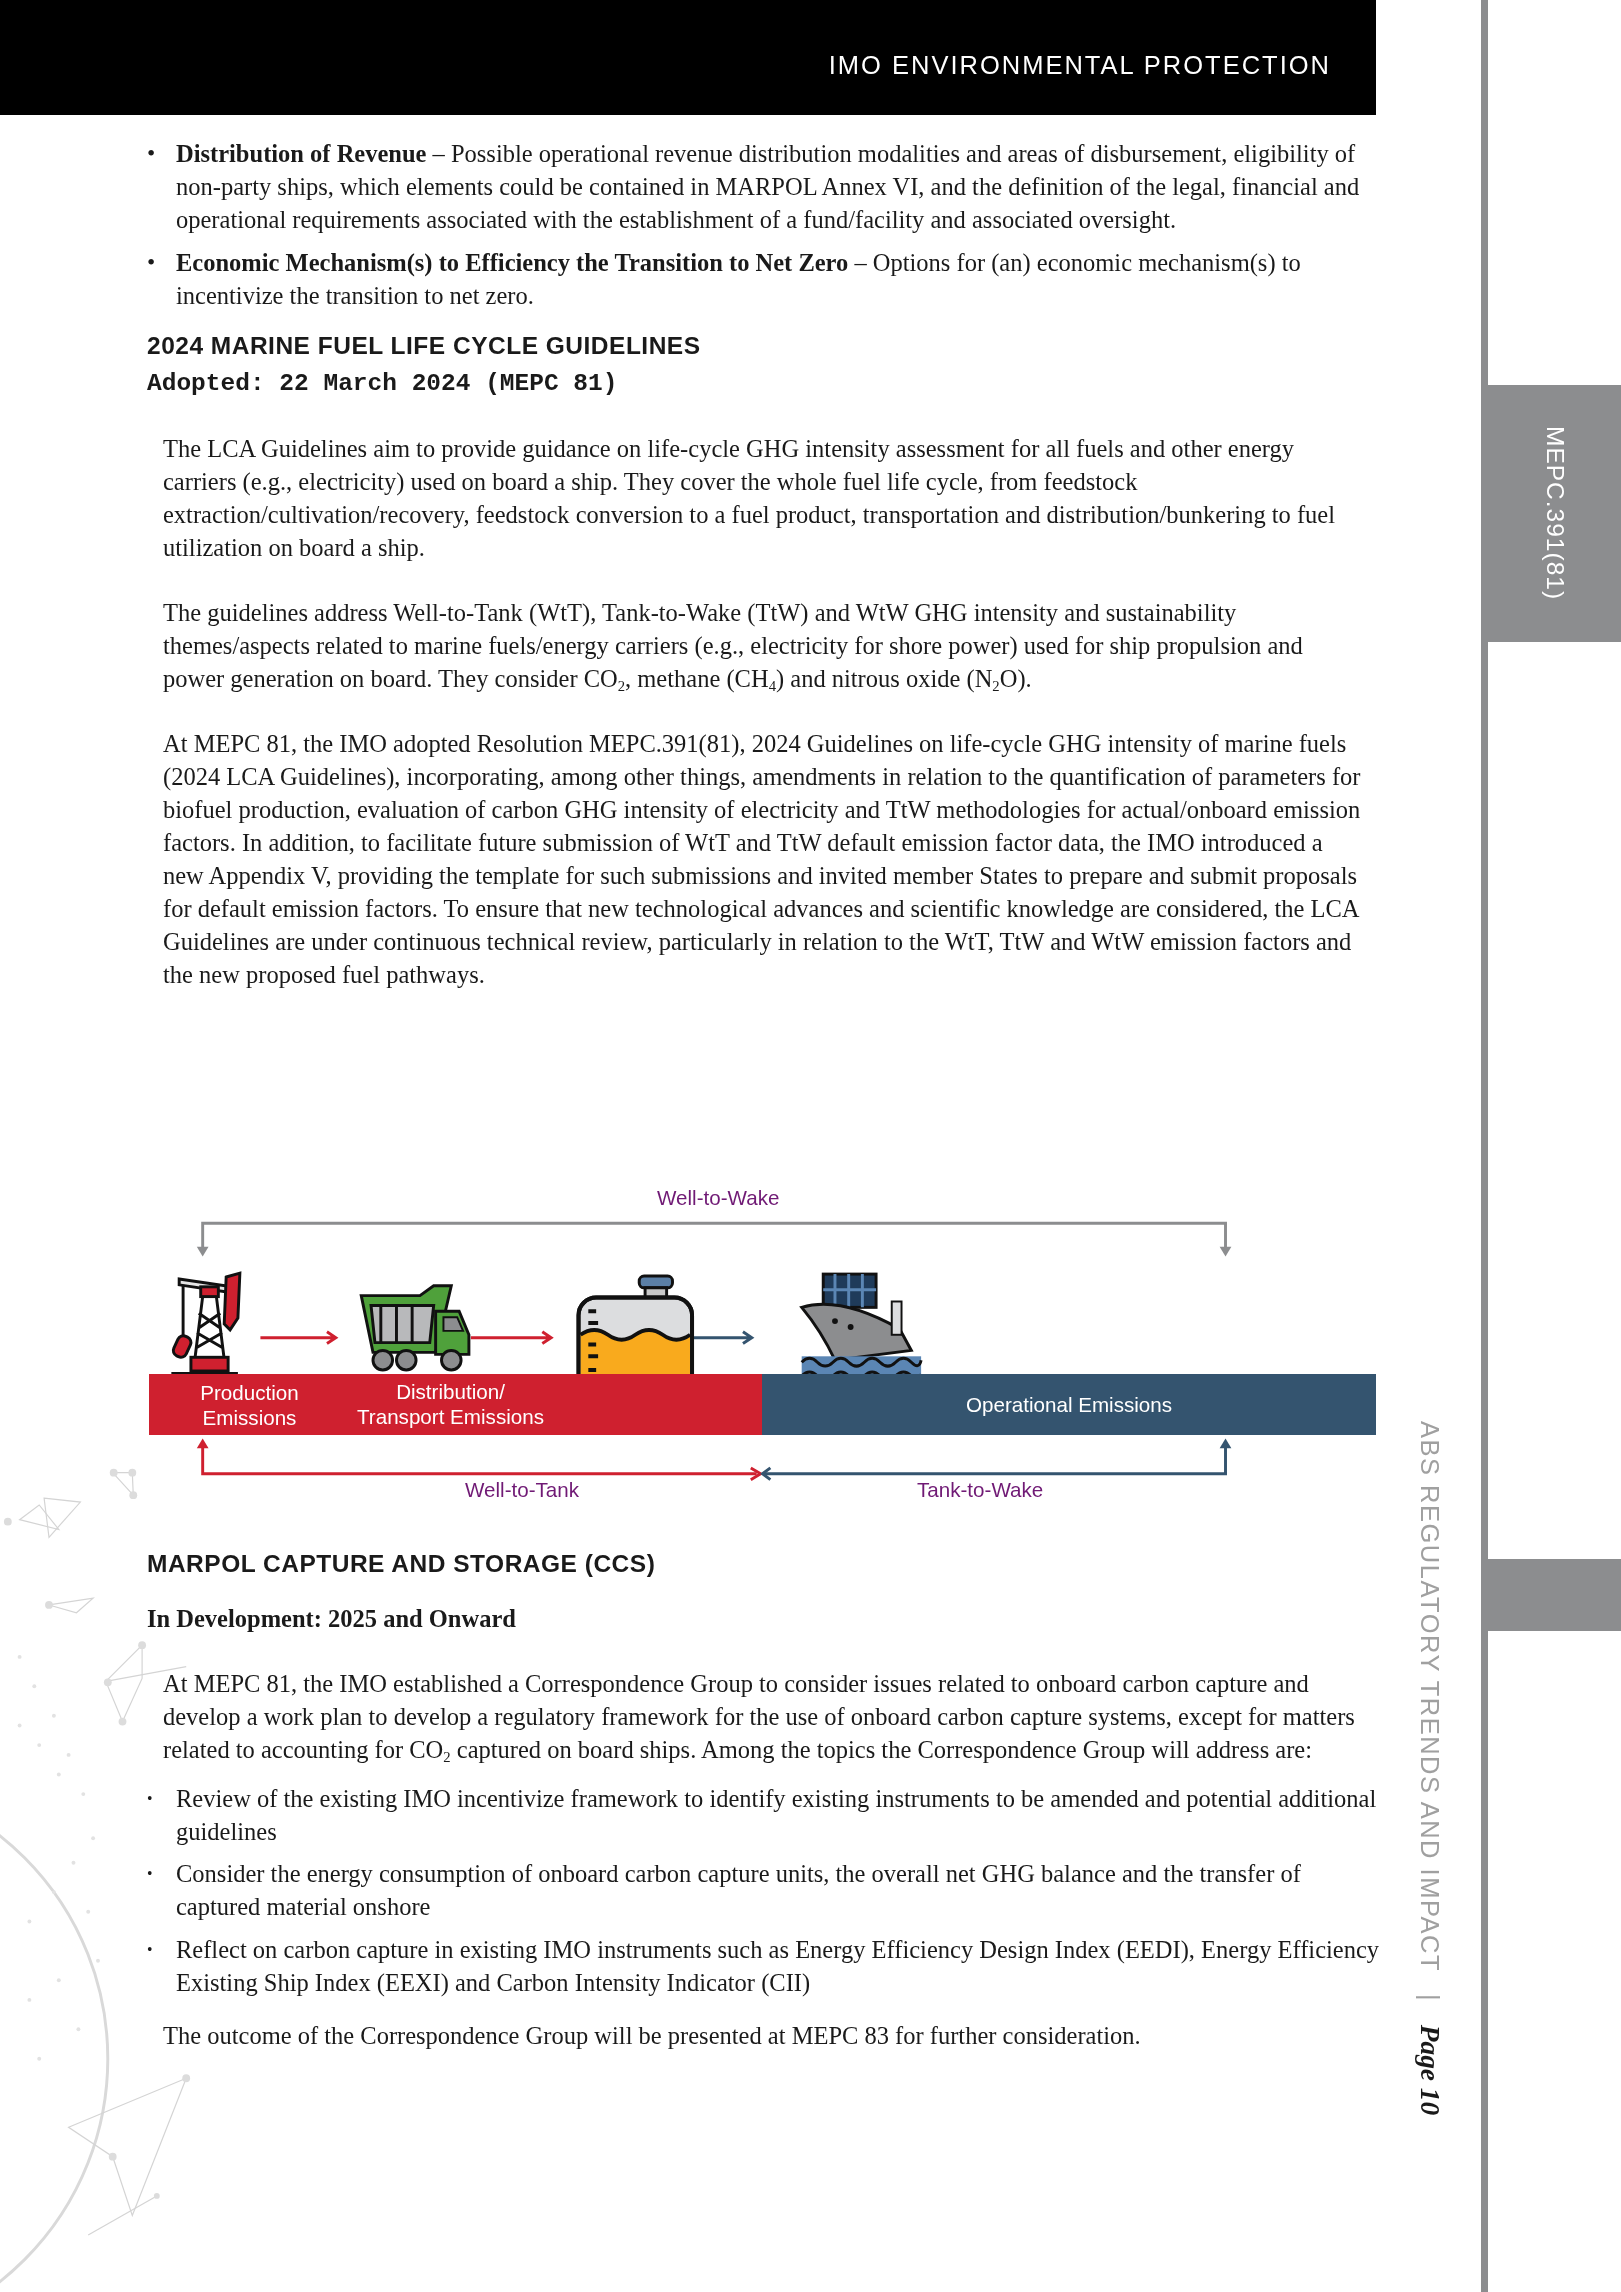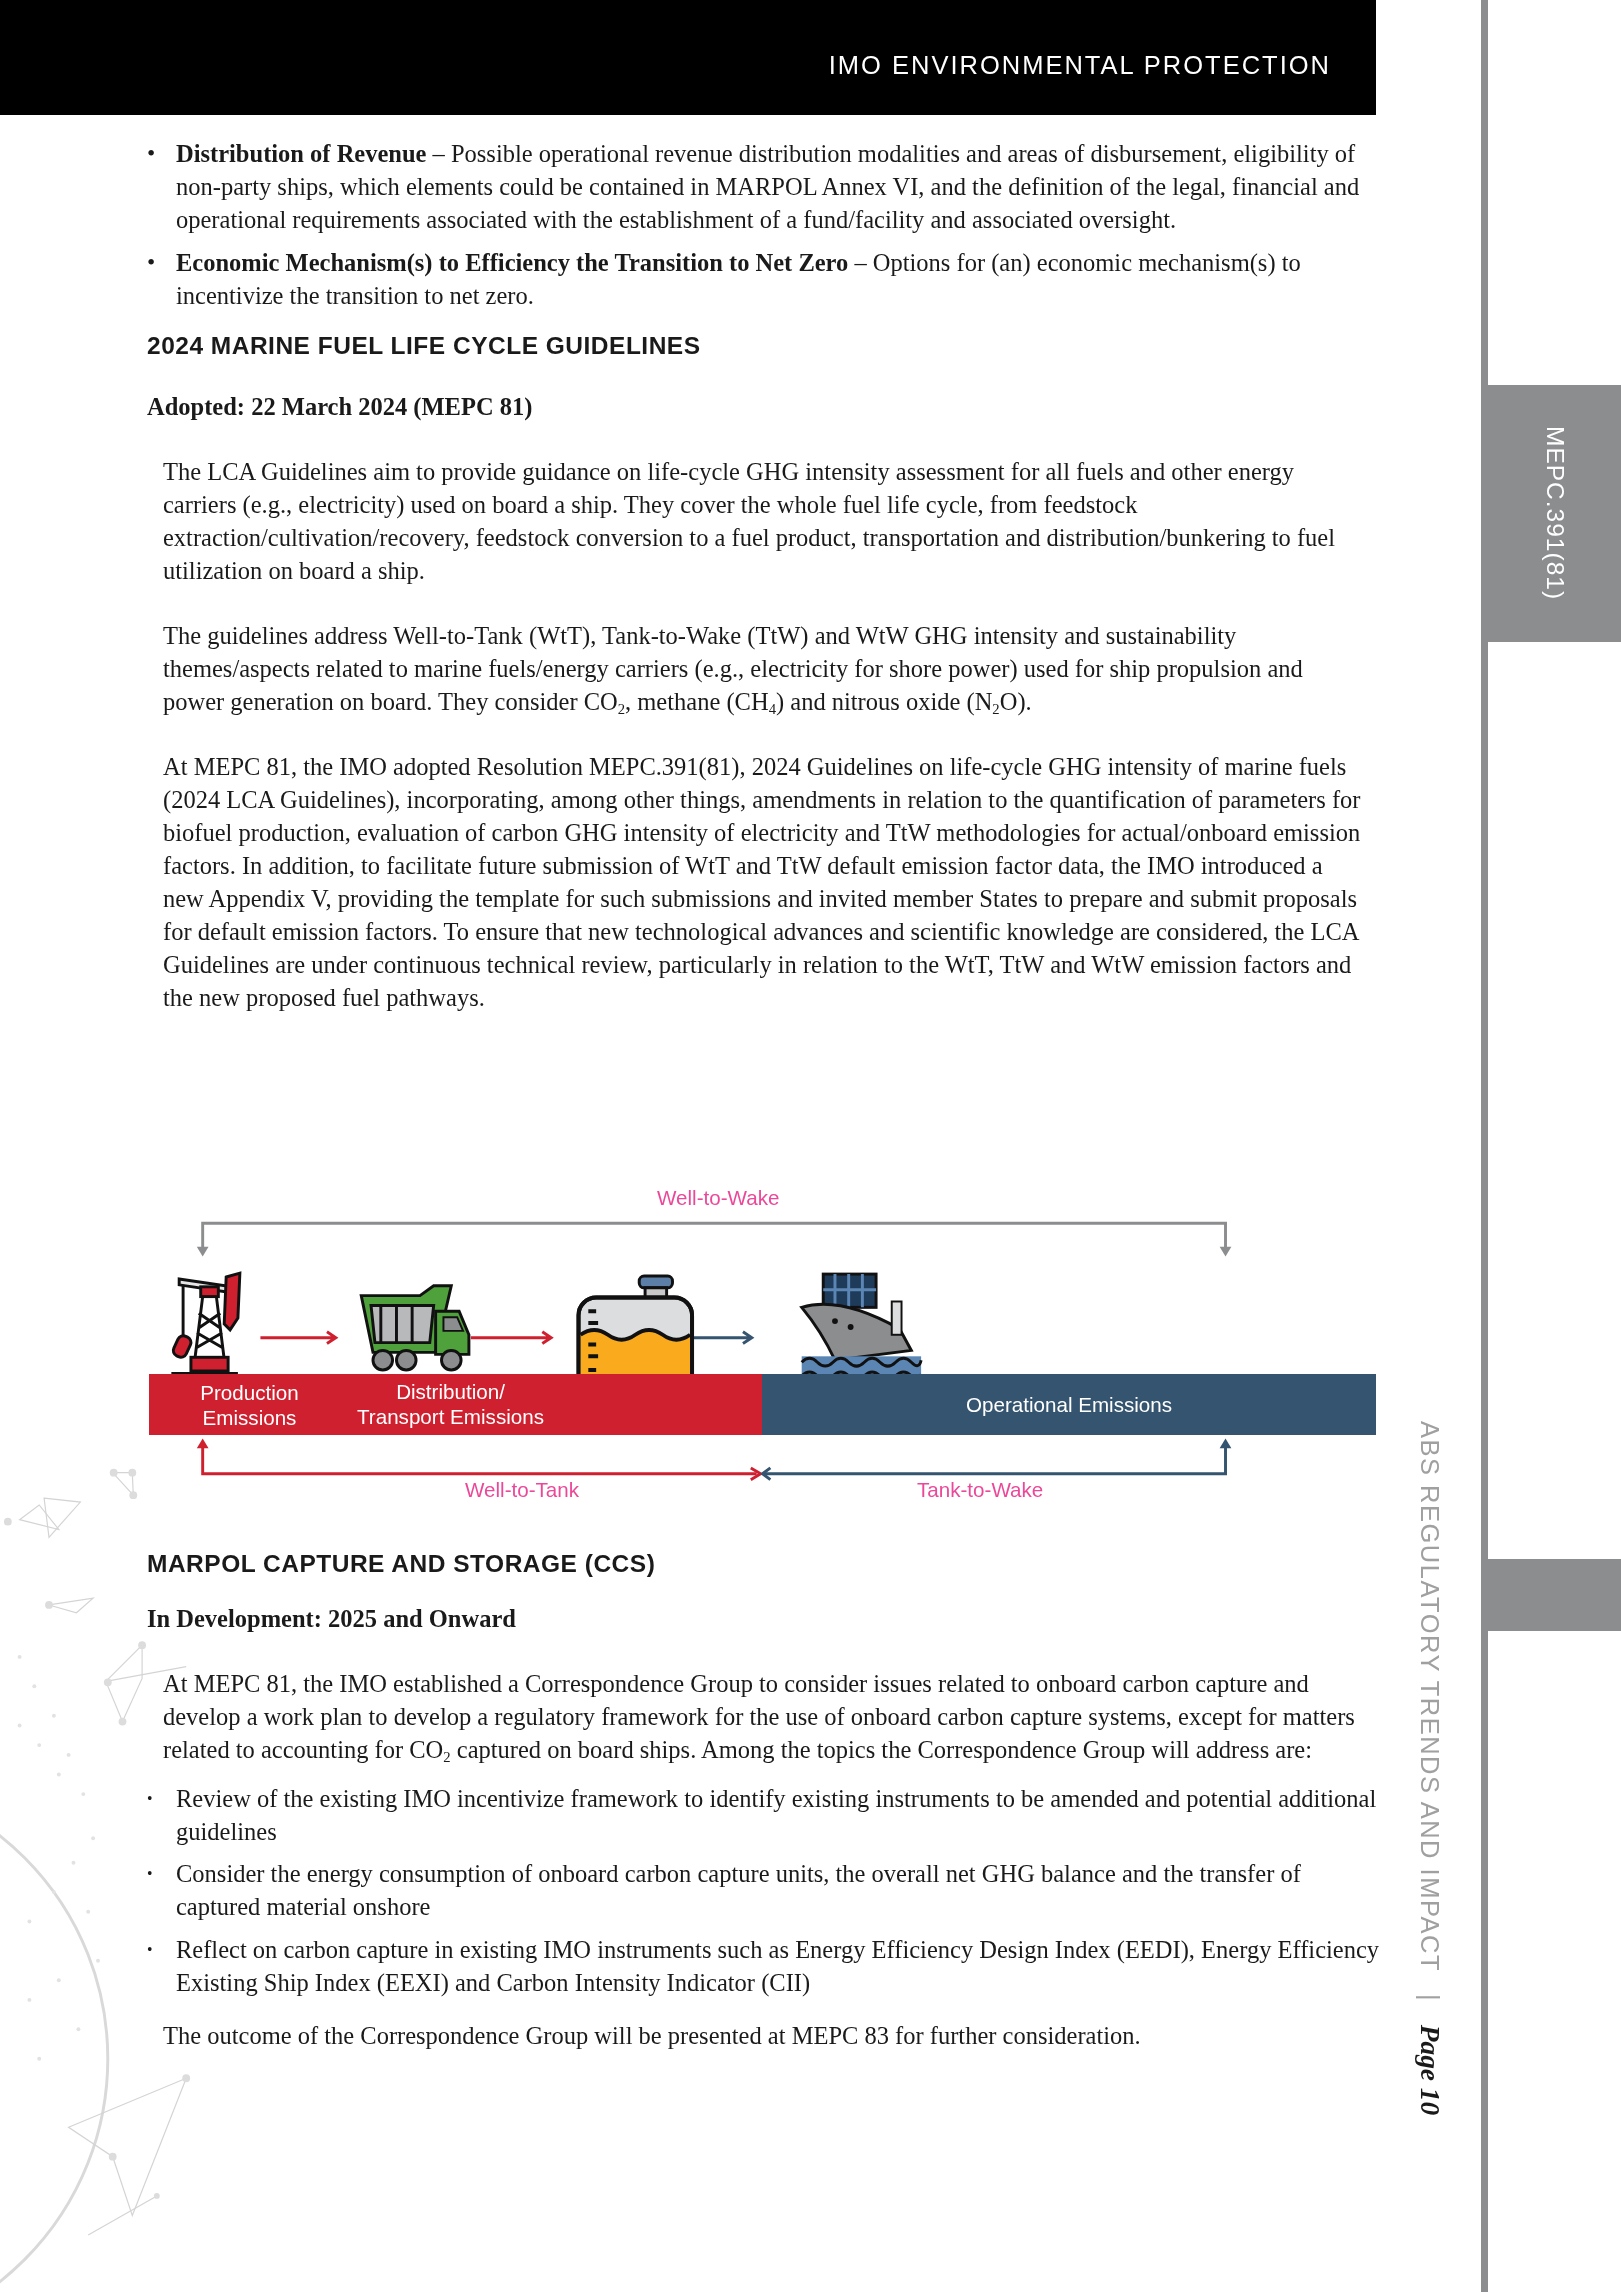--- a/index.html
+++ b/index.html
@@ -65,21 +65,21 @@
     font-weight: bold; font-size: 24.5px; letter-spacing: 0.5px;
   }
   .subhead { font-weight: bold; }
   p { margin: 16px; }
   sub { font-size: 14.7px; vertical-align: -3.9px; line-height: 0; }
 
   .diagram {
     position: absolute; left: 147px; top: 1186px; width: 1235px; height: 323px;
     font-family: "Liberation Sans", "DejaVu Sans", sans-serif;
   }
-  .diag-label { position: absolute; font-size: 20.6px; color: #ec4899; }
+  .diag-label { position: absolute; font-size: 20.6px; color: #701a75; }
   .bar-red { position: absolute; left: 2px; top: 188px; width: 613px; height: 61px; background: #cf202f; }
   .bar-blue { position: absolute; left: 615px; top: 188px; width: 614px; height: 61px; background: #34546f; }
   .bar-text { position: absolute; color: #ffffff; font-size: 20.6px; text-align: center; line-height: 24.5px; }
 </style>
 </head>
 <body>
 
 <div class="header-bar">
   <div class="header-title">IMO ENVIRONMENTAL PROTECTION</div>
 </div>
@@ -145,21 +145,21 @@
   </g>
 </svg>
 
 <div class="content">
   <ul class="bullets">
     <li><b>Distribution of Revenue</b><span> – Possible operational revenue distribution modalities and areas of disbursement, eligibility of non-party ships, which elements could be contained in MARPOL Annex VI, and the definition of the legal, financial and operational requirements associated with the establishment of a fund/facility and associated oversight.</span></li>
     <li><b>Economic Mechanism(s) to Efficiency the Transition to Net Zero</b><span> – Options for (an) economic mechanism(s) to incentivize the transition to net zero.</span></li>
   </ul>
 
   <div class="section-head" style="margin-top:17.6px;">2024 MARINE FUEL LIFE CYCLE GUIDELINES</div>
-  <div class="subhead" style="margin-top:28px;">Adopted: 22 March 2024 (MEPC 81)</div>
+  <div class="subhead" style="margin-top:5px;font-family:Liberation Mono, monospace;">Adopted: 22 March 2024 (MEPC 81)</div>
   <p style="margin-top:32px;">The LCA Guidelines aim to provide guidance on life-cycle GHG intensity assessment for all fuels and other energy carriers (e.g., electricity) used on board a ship. They cover the whole fuel life cycle, from feedstock extraction/cultivation/recovery, feedstock conversion to a fuel product, transportation and distribution/bunkering to fuel utilization on board a ship.</p>
   <p style="margin-top:32px;"><span>The guidelines address Well-to-Tank (WtT), Tank-to-Wake (TtW) and WtW GHG intensity and sustainability themes/aspects related to marine fuels/energy carriers (e.g., electricity for shore power) used for ship propulsion and power generation on board. They consider CO</span><sub>2</sub><span>, methane (CH</span><sub>4</sub><span>) and nitrous oxide (N</span><sub>2</sub><span>O).</span></p>
   <p style="margin-top:32px;">At MEPC 81, the IMO adopted Resolution MEPC.391(81), 2024 Guidelines on life-cycle GHG intensity of marine fuels (2024 LCA Guidelines), incorporating, among other things, amendments in relation to the quantification of parameters for biofuel production, evaluation of carbon GHG intensity of electricity and TtW methodologies for actual/onboard emission factors. In addition, to facilitate future submission of WtT and TtW default emission factor data, the IMO introduced a new Appendix V, providing the template for such submissions and invited member States to prepare and submit proposals for default emission factors. To ensure that new technological advances and scientific knowledge are considered, the LCA Guidelines are under continuous technical review, particularly in relation to the WtT, TtW and WtW emission factors and the new proposed fuel pathways.</p>
 </div>
 
 <div class="diagram">
   <div class="diag-label" style="left:510px; top:0px;">Well-to-Wake</div>
   <svg width="1235" height="323" style="position:absolute;left:0;top:0;" viewBox="0 0 1260 330">
 
     <g stroke="#8c8d8f" stroke-width="3" fill="none">

